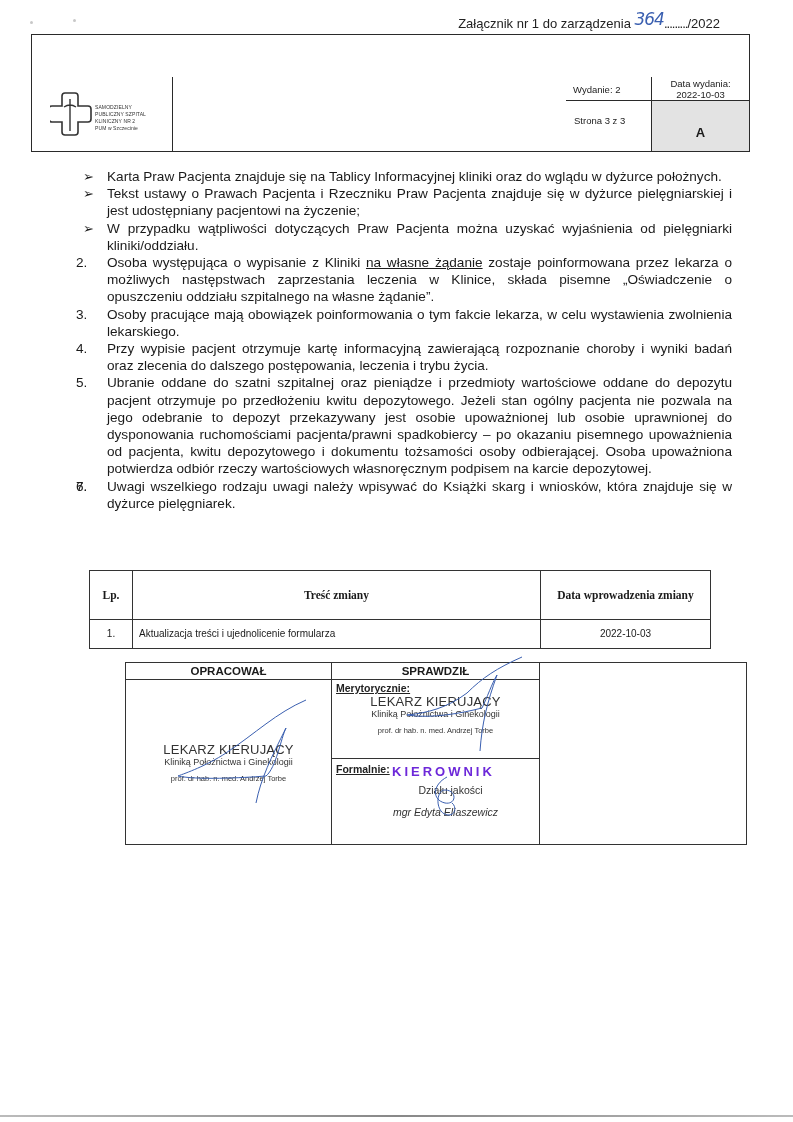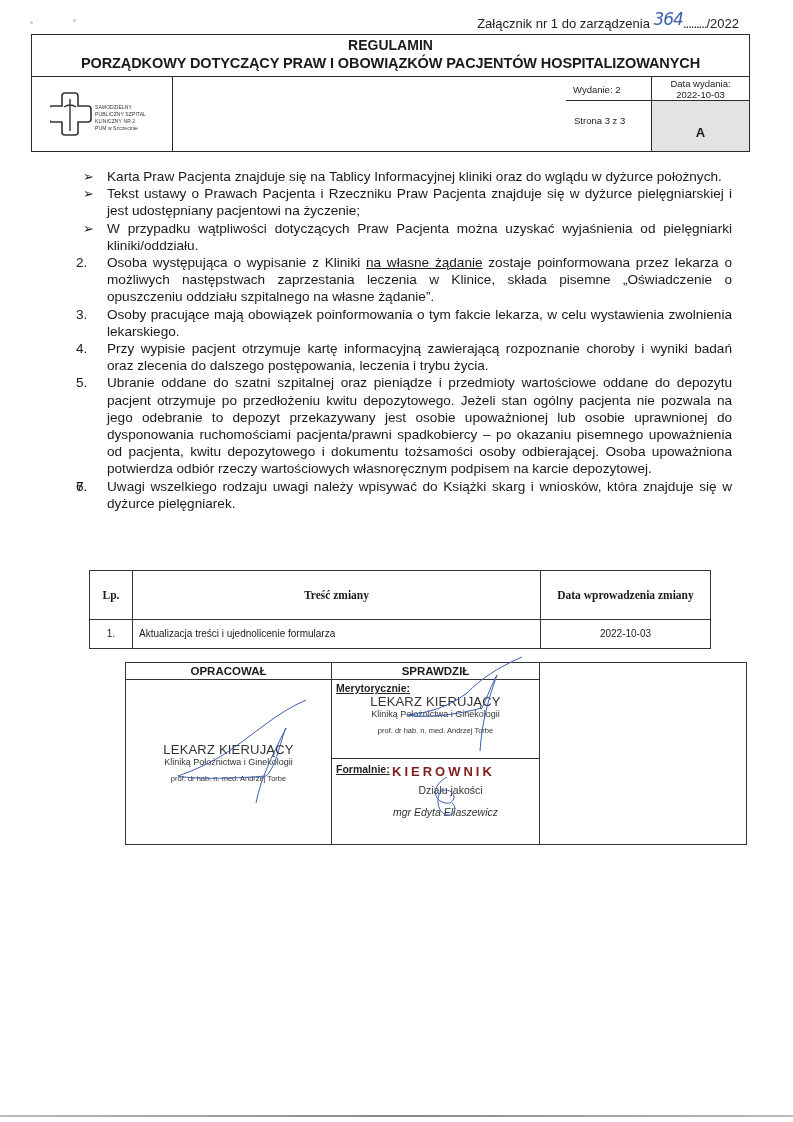--- a/index.html
+++ b/index.html
@@ -2,21 +2,21 @@
 <html><head>
 <meta charset="utf-8">
 <style>
   * { box-sizing: border-box; margin: 0; padding: 0; }
   html, body { width: 793px; height: 1122px; background: #ffffff; overflow: hidden; }
   body { position: relative; font-family: "Liberation Sans", sans-serif; color: #1a1a1a; }
 
   .scan-dot { position: absolute; width: 3px; height: 3px; background: #c8c8c8; border-radius: 50%; }
 
   .attachment-line {
-    position: absolute; top: 12px; left: 439px; width: 300px;
+    position: absolute; top: 12px; left: 420px; width: 300px;
     font-family: "Liberation Sans", sans-serif; font-size: 13px; color: #222;
     text-align: right; white-space: nowrap;
   }
   .attachment-line .hand-number {
     font-family: "DejaVu Sans", sans-serif; font-style: italic; color: #3a5fb0; font-size: 17px;
     position: relative; top: -3px;
   }
   .attachment-line .dots { letter-spacing: -1px; }
 
   
@@ -98,21 +98,21 @@
   .sig-c2 { left: 206px; width: 208px; border-right: 1.3px solid #333; }
   .sig-c3 { left: 414px; width: 206px; }
   .sig-hdr { position: absolute; left: 0; top: 0; width: 100%; height: 17px; border-bottom: 1.3px solid #333;
     text-align: center; font-weight: bold; font-size: 11.5px; line-height: 16px; }
   .stamp { position: absolute; text-align: center; font-family: "Liberation Sans", sans-serif; color: #333; }
   .stamp .role { font-size: 13px; letter-spacing: 0.2px; }
   .stamp .unit { font-size: 9px; }
   .stamp .name { font-size: 7.5px; margin-top: 7px; }
   .sig-label { position: absolute; left: 4px; font-weight: bold; font-size: 10.5px; text-decoration: underline; color: #222; }
   .sig-c2-divider { position: absolute; left: 0; top: 95px; width: 100%; border-top: 1.3px solid #333; }
-  .kierownik { position: absolute; left: 60px; top: 101px; font-weight: bold; font-size: 13px; letter-spacing: 3px; color: #7f1d1d; }
+  .kierownik { position: absolute; left: 60px; top: 101px; font-weight: bold; font-size: 13px; letter-spacing: 3px; color: #6d28d9; }
   .dept { position: absolute; left: 0; top: 121px; width: 100%; text-align: center; font-size: 10.5px; color: #333; padding-left: 30px; }
   .qm-name { position: absolute; left: 0; top: 143px; width: 100%; text-align: center; font-size: 10.5px; font-style: italic; color: #333; padding-left: 20px; }
 
   .faded-stamp { position: absolute; color: #aab8d8; font-size: 8px; font-style: italic; }
 
   .signature { position: absolute; pointer-events: none; }
 
   .bottom-rule { position: absolute; left: 0; top: 1115px; width: 793px; height: 2px; background: linear-gradient(90deg,#bbb,#888 50%,#bbb); }
 </style>
 </head>
@@ -120,24 +120,20 @@
 
 <div class="scan-dot" style="left:30px;top:21px;"></div>
 <div class="scan-dot" style="left:73px;top:19px;"></div>
 
 <div class="attachment-line">
   <span>Załącznik nr 1 do zarządzenia</span>
   <span class="dots"><span class="hand-number">364</span><span>.........</span></span><span>/2022</span>
 </div>
 
 <div class="header-box">
-  <div class="header-title">
-    <div class="t1">REGULAMIN</div>
-    <div class="t2">PORZĄDKOWY DOTYCZĄCY PRAW I OBOWIĄZKÓW PACJENTÓW HOSPITALIZOWANYCH</div>
-  </div>
   <div class="logo-cell">
     <svg width="44" height="48" viewBox="0 0 44 48">
       <path d="M15 2 h10 a3 3 0 0 1 3 3 v10 h10 a3 3 0 0 1 3 3 v10 a3 3 0 0 1 -3 3 h-10 v10 a3 3 0 0 1 -3 3 h-10 a3 3 0 0 1 -3 -3 v-10 h-10 a3 3 0 0 1 -3 -3 v-10 a3 3 0 0 1 3 -3 h10 v-10 a3 3 0 0 1 3 -3 z" fill="none" stroke="#333" stroke-width="1.6"></path>
       <path d="M20 8 v32 M14 16 q6 -4 12 0" fill="none" stroke="#333" stroke-width="1.4"></path>
     </svg>
     <div class="logo-text">
       <div>SAMODZIELNY</div>
       <div>PUBLICZNY SZPITAL</div>
       <div>KLINICZNY NR 2</div>
       <div>PUM w Szczecinie</div>

